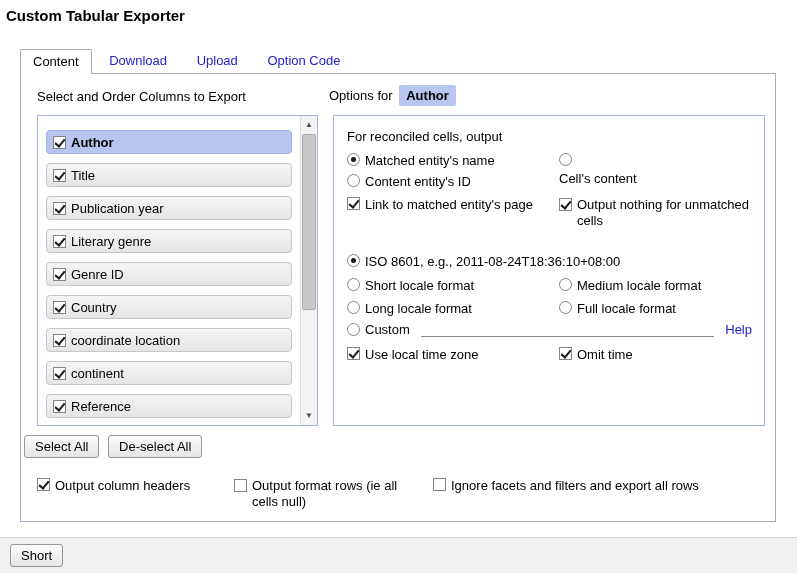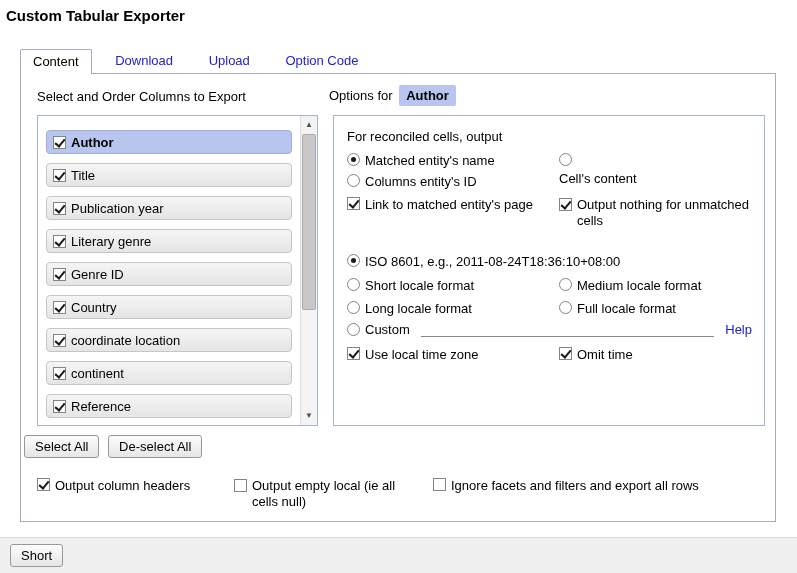--- a/index.html
+++ b/index.html
@@ -13,21 +13,21 @@
 
   .dialog-title {
     position: absolute; left: 6px; top: 7px;
     font-size: 15px; font-weight: bold;
   }
 
   
   .tabs { position: absolute; left: 20px; top: 49px; height: 25px; z-index: 2; white-space: nowrap; }
   .tab {
     display: inline-block; height: 25px; line-height: 24px; padding: 0 12px;
-    color: #2222cc; cursor: pointer; vertical-align: bottom; margin-right: 8px;
+    color: #2222cc; cursor: pointer; vertical-align: bottom; margin-right: 2px;
   }
   .tab.active {
     background: #fff; color: #000;
     border: 1px solid #a9a9bd; border-bottom: none;
     border-radius: 2px 2px 0 0;
   }
 
   
   .panel {
     position: absolute; left: 20px; top: 73px; width: 756px; height: 449px;
@@ -191,21 +191,21 @@
       <label class="ctl" style="left:13px; top:37px;">
         <input type="radio" name="recon-out" checked="" style="">
         <span>Matched entity's name</span>
       </label>
       <label class="ctl" style="left:225px; top:37px;flex-direction:column;">
         <input type="radio" name="recon-out" style="">
         <span>Cell's content</span>
       </label>
       <label class="ctl" style="left:13px; top:58px;">
         <input type="radio" name="recon-out" style="">
-        <span>Columns entity's ID</span>
+        <span>Content entity's ID</span>
       </label>
       <label class="ctl" style="left:13px; top:81px;">
         <input type="checkbox" checked="" style="">
         <span>Link to matched entity's page</span>
       </label>
       <label class="ctl wrap" style="left:225px; top:81px; width:200px;">
         <input type="checkbox" checked="" style="">
         <span>Output nothing for unmatched cells</span>
       </label>
 
@@ -251,21 +251,21 @@
       <button>Select All</button>
       <button>De-select All</button>
     </div>
 
     <label class="ctl fo1">
       <input type="checkbox" checked="" style="">
       <span>Output column headers</span>
     </label>
     <label class="ctl wrap fo2">
       <input type="checkbox" style="">
-      <span>Output empty local (ie all cells null)</span>
+      <span>Output format rows (ie all cells null)</span>
     </label>
     <label class="ctl fo3">
       <input type="checkbox" style="">
       <span>Ignore facets and filters and export all rows</span>
     </label>
 
   </div>
 
   <div class="dialog-footer">
     <button>Short</button>

